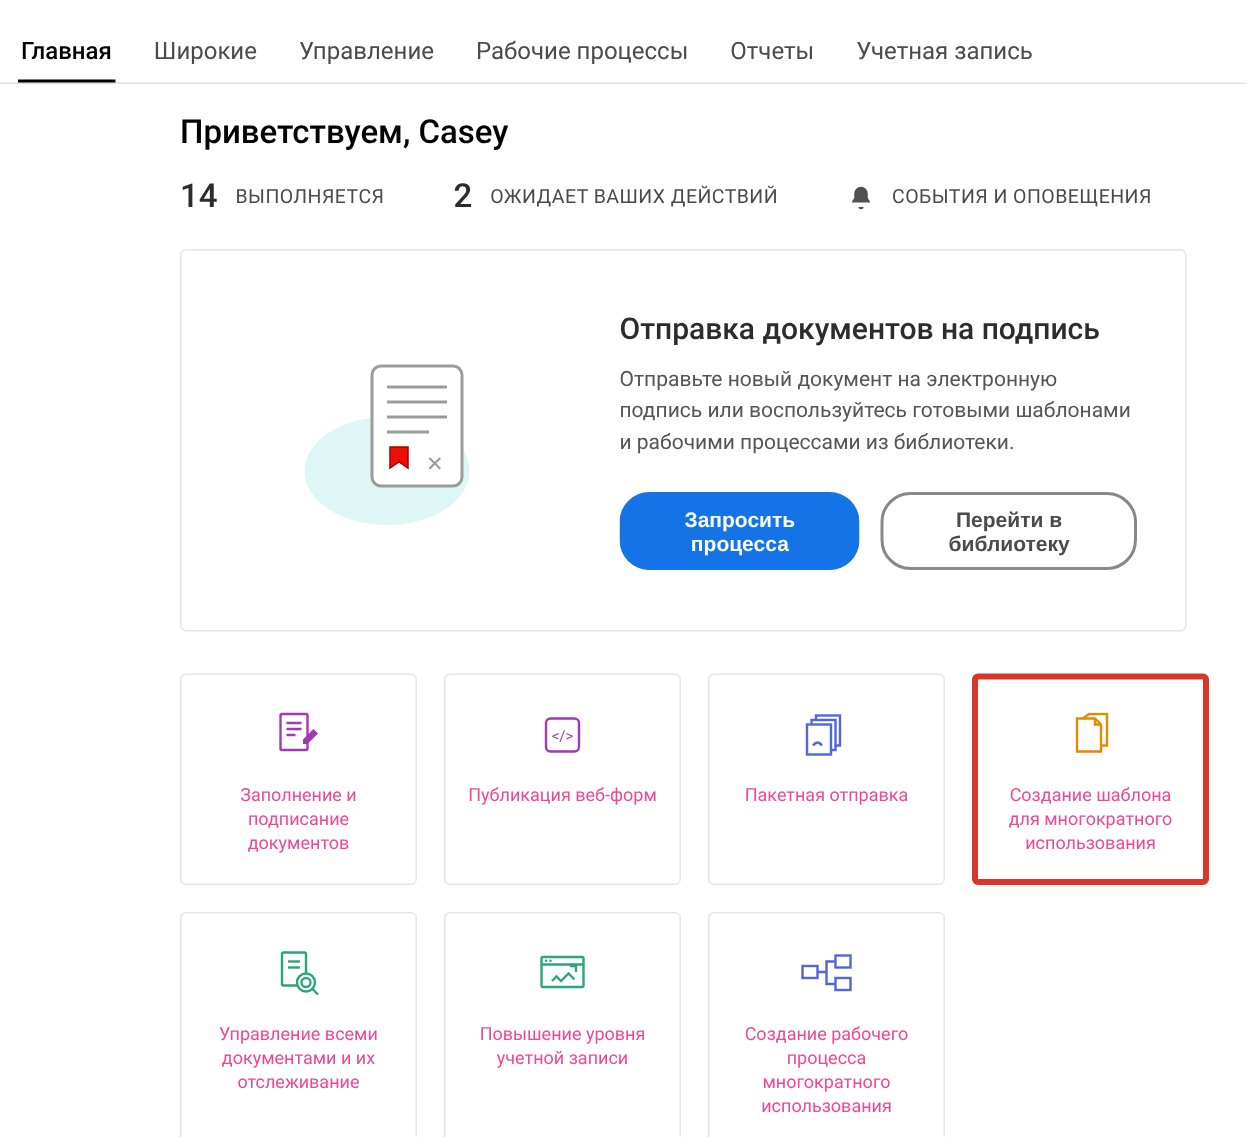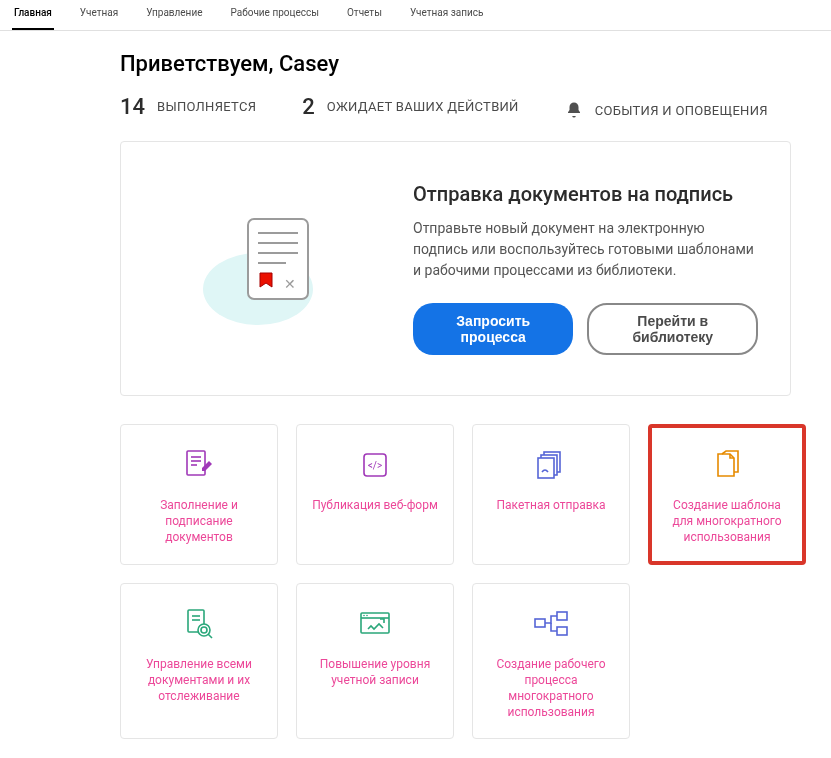--- a/index.html
+++ b/index.html
@@ -11,22 +11,22 @@
   }
 
   
   .nav {
     display: flex;
     gap: 24px;
     padding: 0 12px;
     border-bottom: 1px solid #e0e0e0;
   }
   .nav-item {
-    padding: 7px 2px 10px;
-    font-size: 10px;
+    padding: 24px 2px 10px;
+    font-size: 16px;
     color: #4b4b4b;
     cursor: pointer;
     border-bottom: 2px solid transparent;
     text-align: center;
   }
   .nav-item.active {
     color: #000;
     border-bottom: 2px solid #000;
     font-weight: 500;
   }
@@ -37,21 +37,21 @@
   .greeting {
     font-size: 22px;
     font-weight: 500;
     margin-bottom: 18px;
     color: #000000;
   }
 
   
   .stats {
     display: flex;
-    align-items: flex-end;
+    align-items: center;
     gap: 46px;
     margin-bottom: 22px;
   }
   .stat {
     display: flex;
     align-items: center;
     gap: 12px;
     cursor: pointer;
   }
   .stat-num {
@@ -148,21 +148,21 @@
   .card.highlight {
     border: 4px solid #d9362a;
     padding: 19px 18px 15px;
   }
 </style>
 </head>
 <body>
 
 <div class="nav">
   <div class="nav-item active">Главная</div>
-  <div class="nav-item">Учетная</div>
+  <div class="nav-item">Широкие</div>
   <div class="nav-item">Управление</div>
   <div class="nav-item">Рабочие процессы</div>
   <div class="nav-item">Отчеты</div>
   <div class="nav-item">Учетная запись</div>
 </div>
 
 <div class="content">
 
   <div class="greeting">Приветствуем, Casey</div>
 

